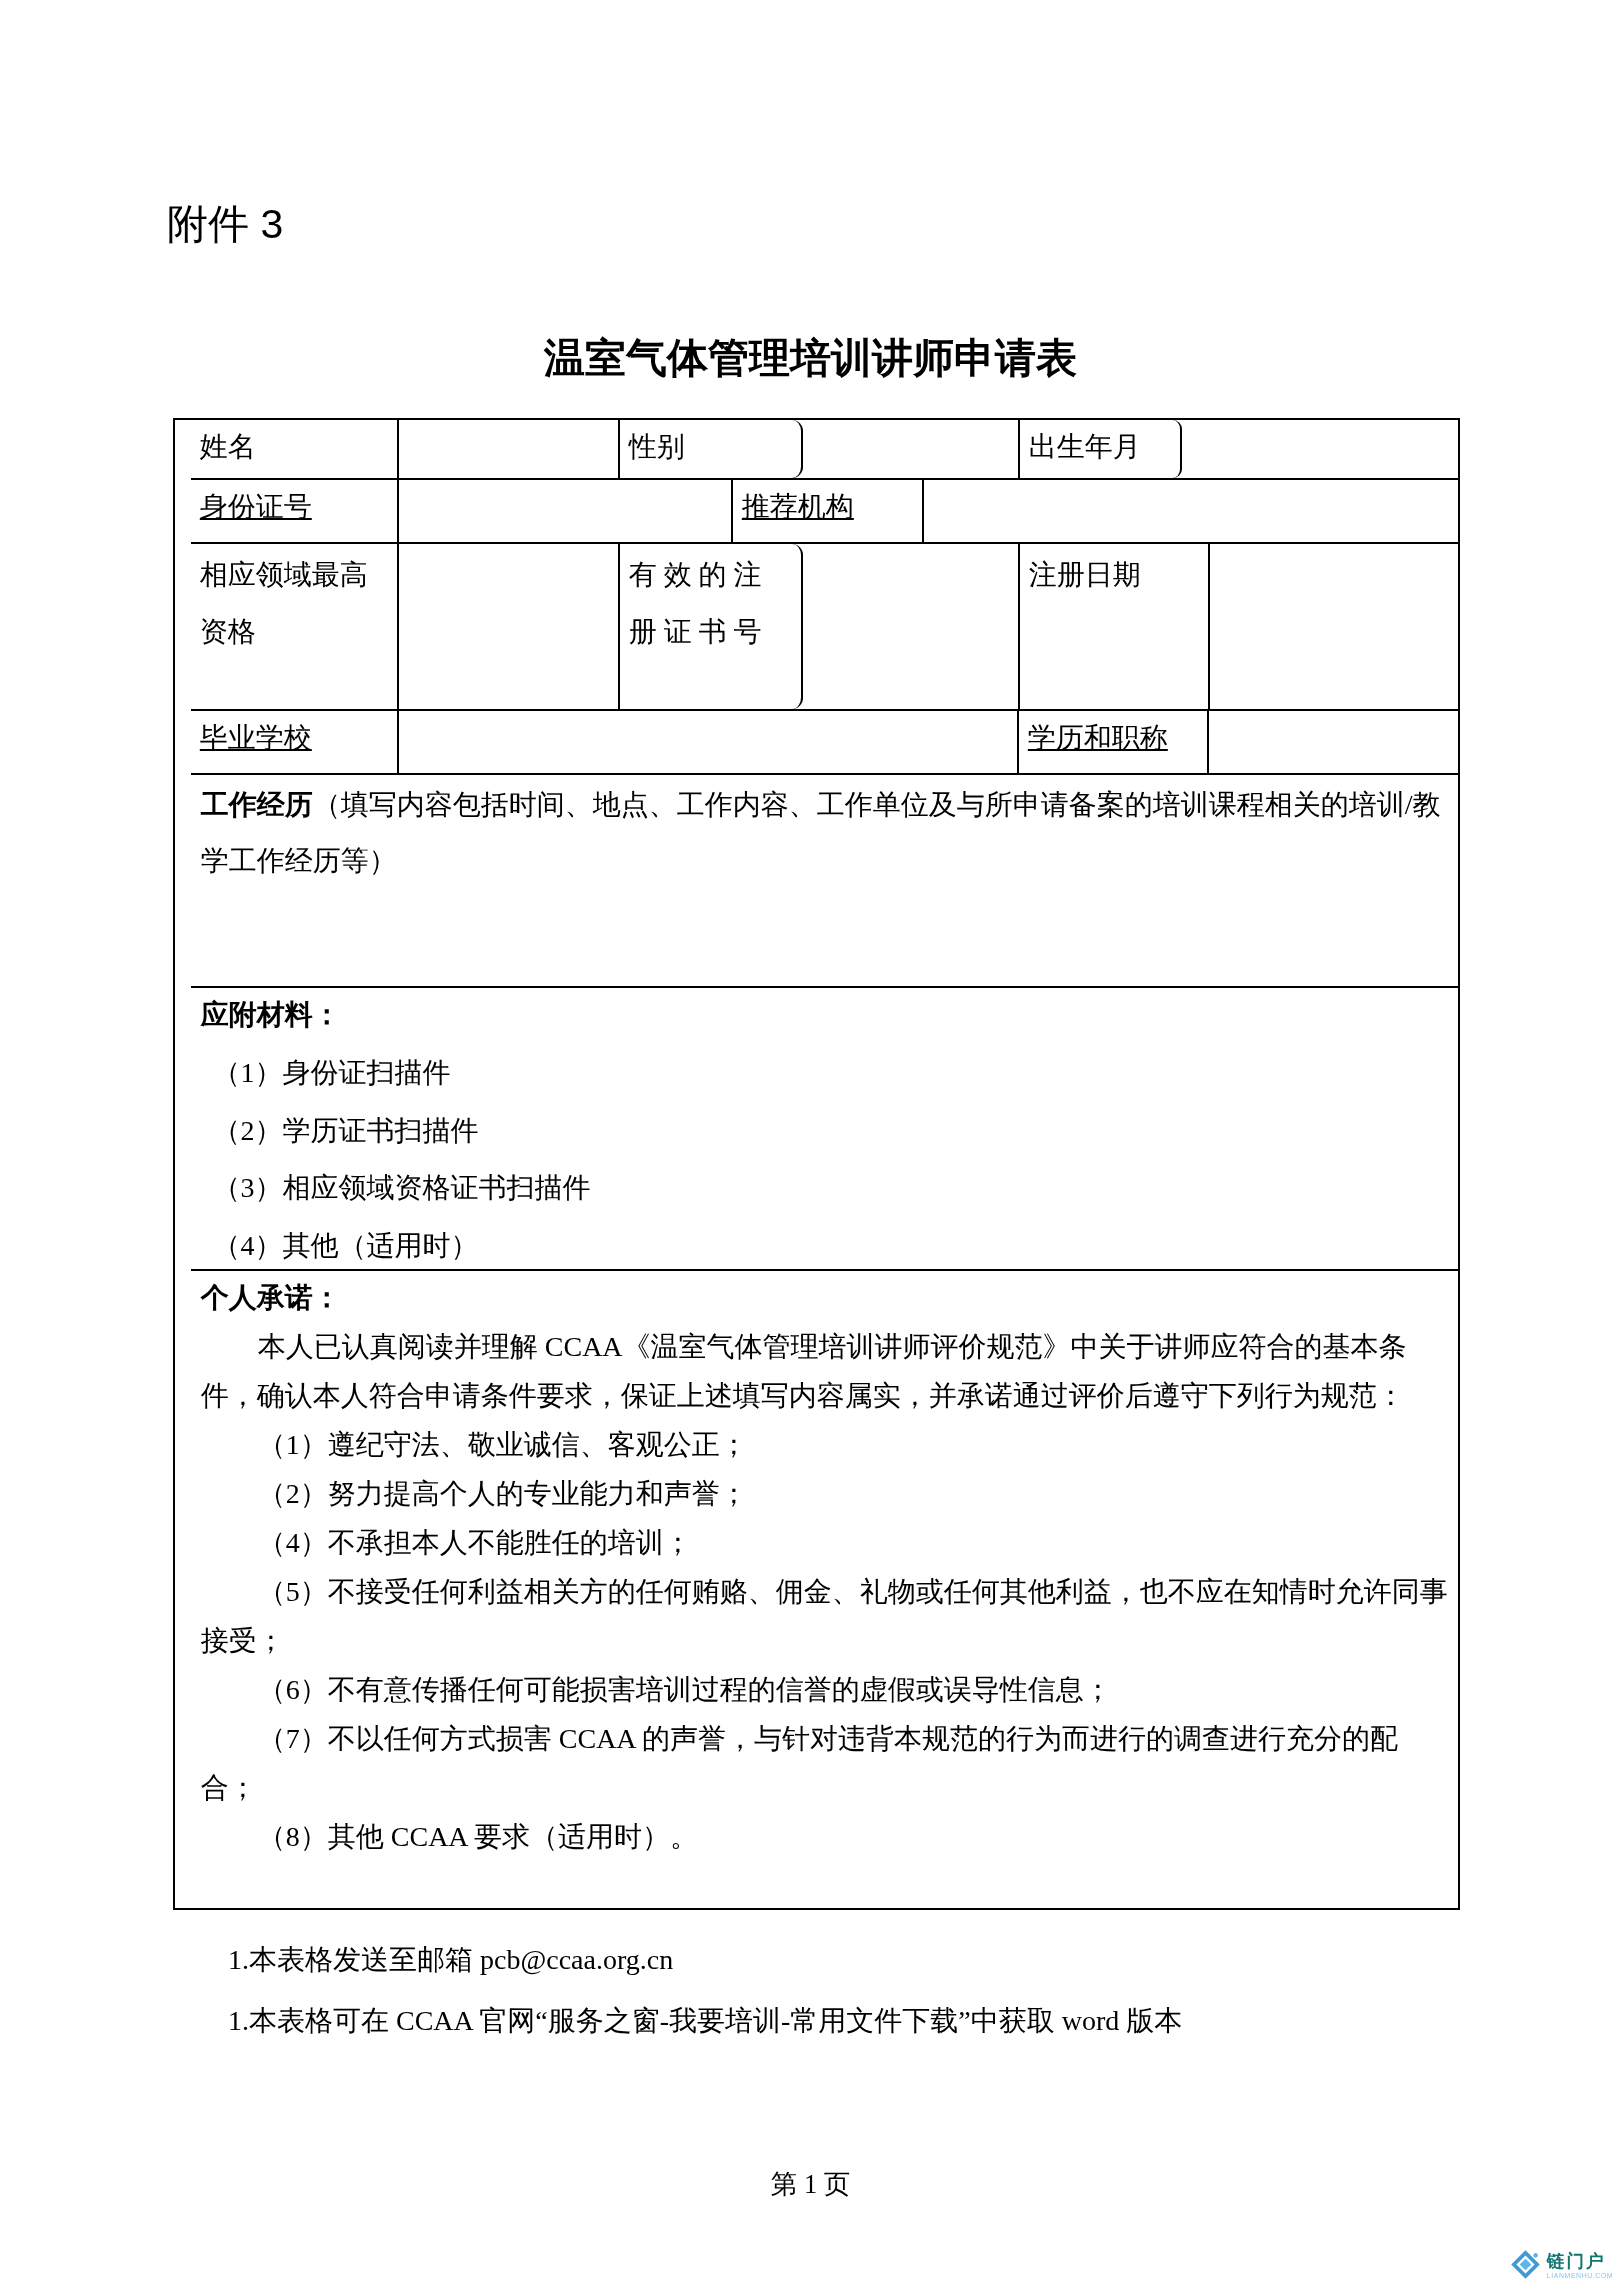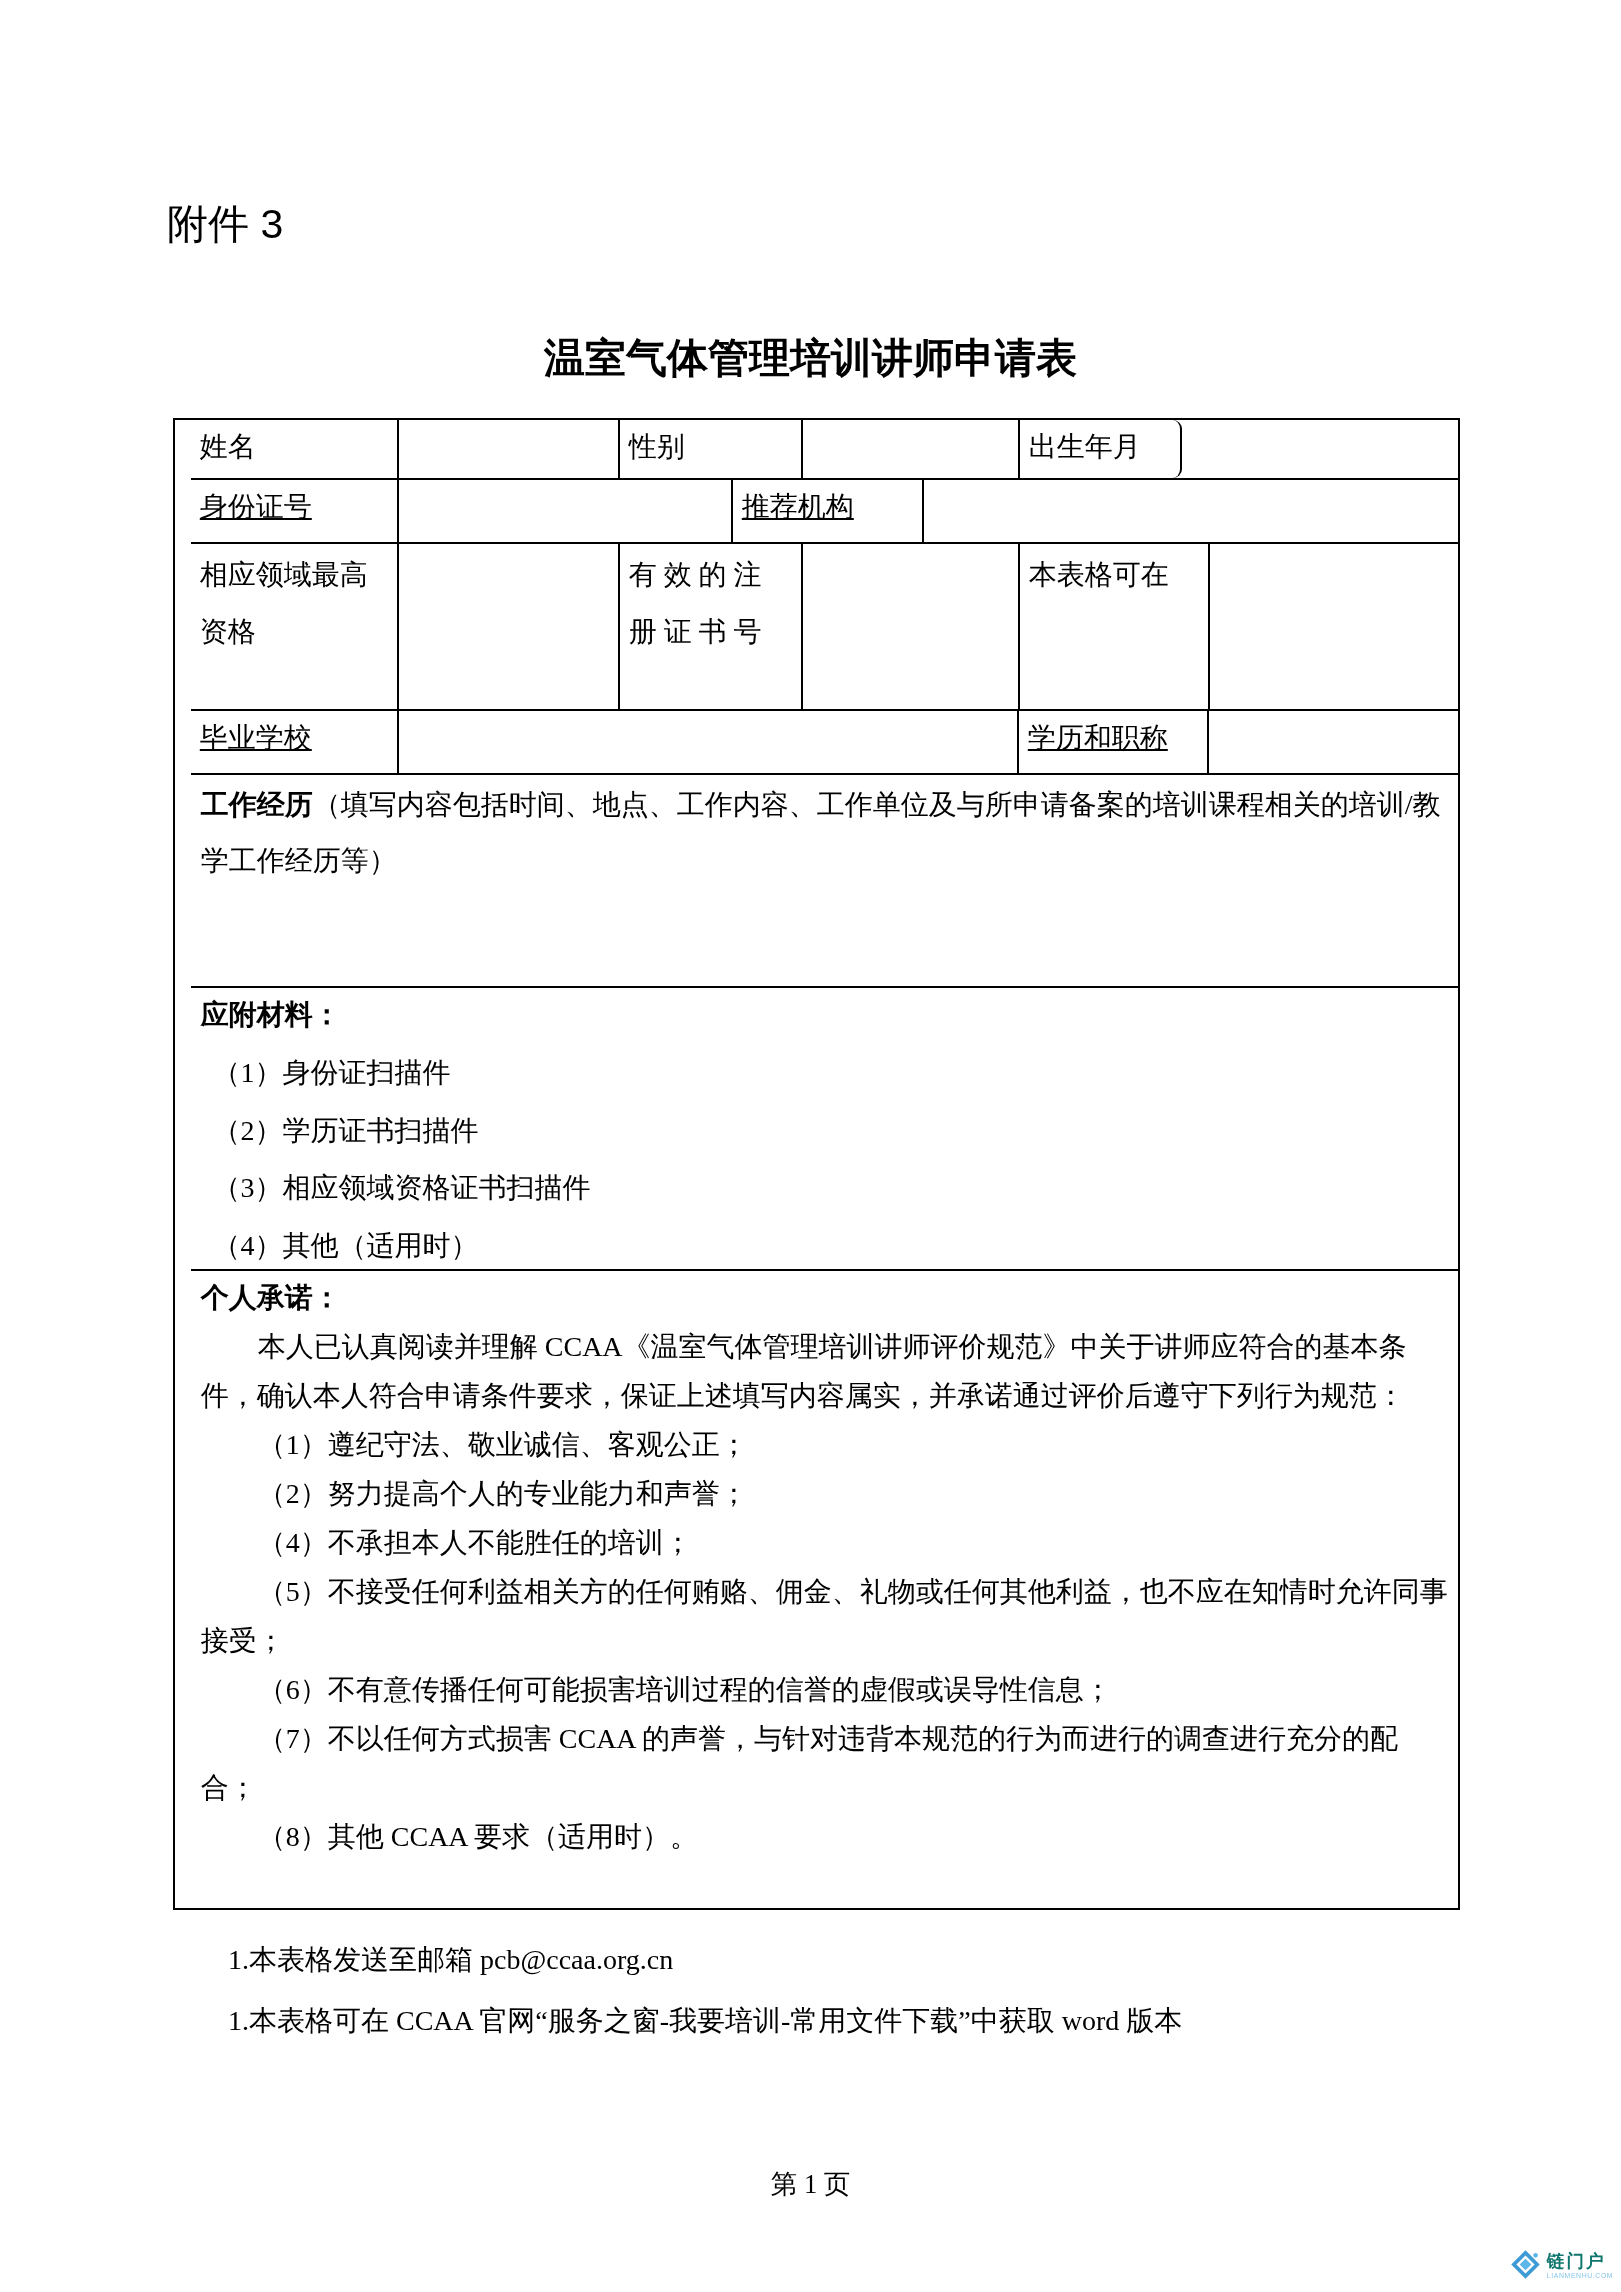--- a/index.html
+++ b/index.html
@@ -23,21 +23,21 @@
   }
   .row { display:flex; border-bottom:2.9px solid #000; box-sizing:border-box;margin-left:16px; }
   .row.last { border-bottom:none; }
   .cell {
     box-sizing:border-box; border-right:2px solid #000;
     padding:7.8px 8.8px 0 8.8px; overflow:hidden;
   }
   .cell.end { border-right:none; flex:1 1 auto; }
   .w212 { flex:0 0 208px; }
   .w225 { flex:0 0 221px; }
-  .w187 { flex:0 0 183px; }
+  .w187 { flex:0 0 183px;border-radius:11px; }
   .w221 { flex:0 0 217px; }
   .w165 { flex:0 0 162px;border-radius:9px; }
   .w341 { flex:0 0 334px; }
   .w195 { flex:0 0 191px; }
   .w633 { flex:0 0 620px; }
   .w194 { flex:0 0 190px; }
   .h61 { height:60px; }
   .h59 { height:64px;text-decoration:underline; }
   .h170 { height:167px; }
   .h217 { height:213px; }
@@ -95,21 +95,21 @@
       <div class="cell w341"></div>
       <div class="cell w195">推荐机构</div>
       <div class="cell end"></div>
     </div>
 
     <div class="row h170">
       <div class="cell w212 tall">相应领域最高资格</div>
       <div class="cell w225"></div>
       <div class="cell w187 tall spread">有效的注册证书号</div>
       <div class="cell w221"></div>
-      <div class="cell w194 tall">本表格可在</div>
+      <div class="cell w194 tall">注册日期</div>
       <div class="cell end"></div>
     </div>
 
     <div class="row h59">
       <div class="cell w212">毕业学校</div>
       <div class="cell w633"></div>
       <div class="cell w194">学历和职称</div>
       <div class="cell end"></div>
     </div>
 

